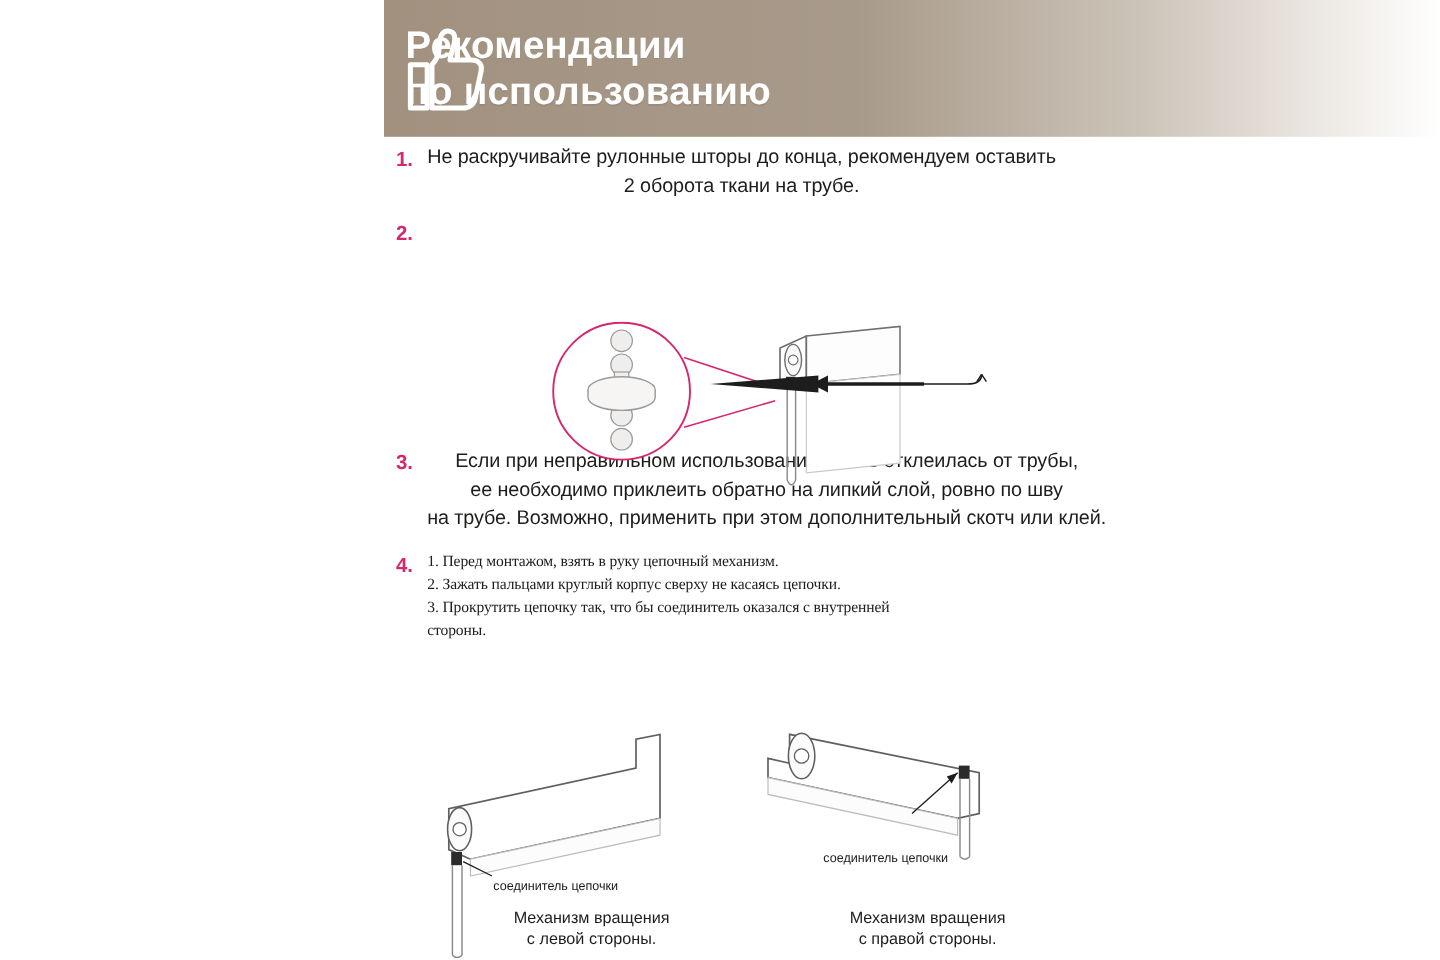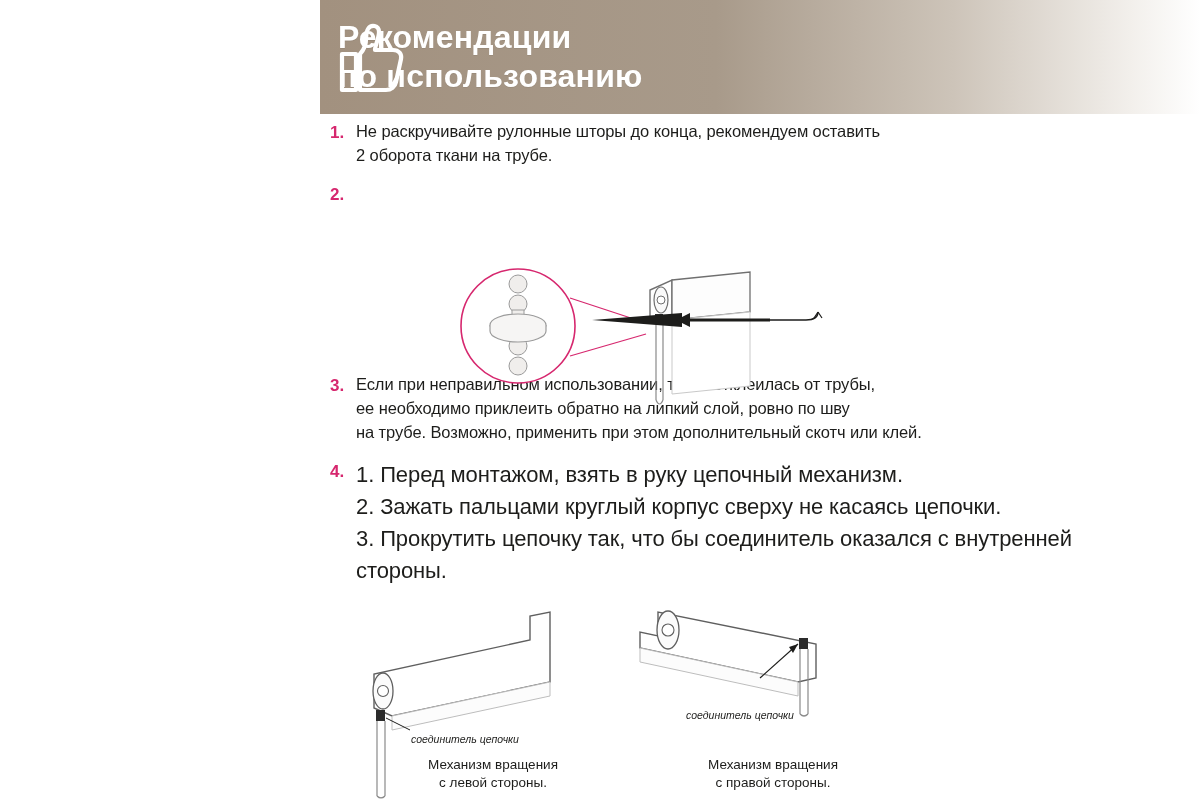--- a/index.html
+++ b/index.html
@@ -70,27 +70,29 @@
     flex: 0 0 26px;
     line-height: 1.45;
     padding-top: 1px;
   }
   .item-text {
     color: #1d1d1b;
     font-size: 16.5px;
     line-height: 1.45;
     white-space: pre-line;
     letter-spacing: -0.1px;
+    text-align: center;
   }
   .sub-list {
     color: #1d1d1b;
-    font-size: 22px;
+    font-size: 13px;
     line-height: 1.45;
     white-space: pre-line;
     letter-spacing: -0.1px;
+    font-family: Liberation Serif, serif;
   }
 
   .spacer-fig1 { height: 152px; }
 
   
   .fig1 {
     position: absolute;
     left: 450px;
     top: 268px;
     width: 420px;
@@ -110,21 +112,20 @@
     color: #1d1d1b;
     line-height: 1.35;
     white-space: pre-line;
     text-align: center;
   }
   .cap-left  { left: 408px; top: 756px; width: 170px; }
   .cap-right { left: 688px; top: 756px; width: 170px; }
   .tiny-label {
     position: absolute;
     font-size: 10.5px;
-    font-style: italic;
     color: #1d1d1b;
     white-space: nowrap;
   }
   .tl-left  { left: 411px; top: 733px; }
   .tl-right { left: 686px; top: 709px; }
 </style>
 </head>
 <body>
 
 <div class="page">

